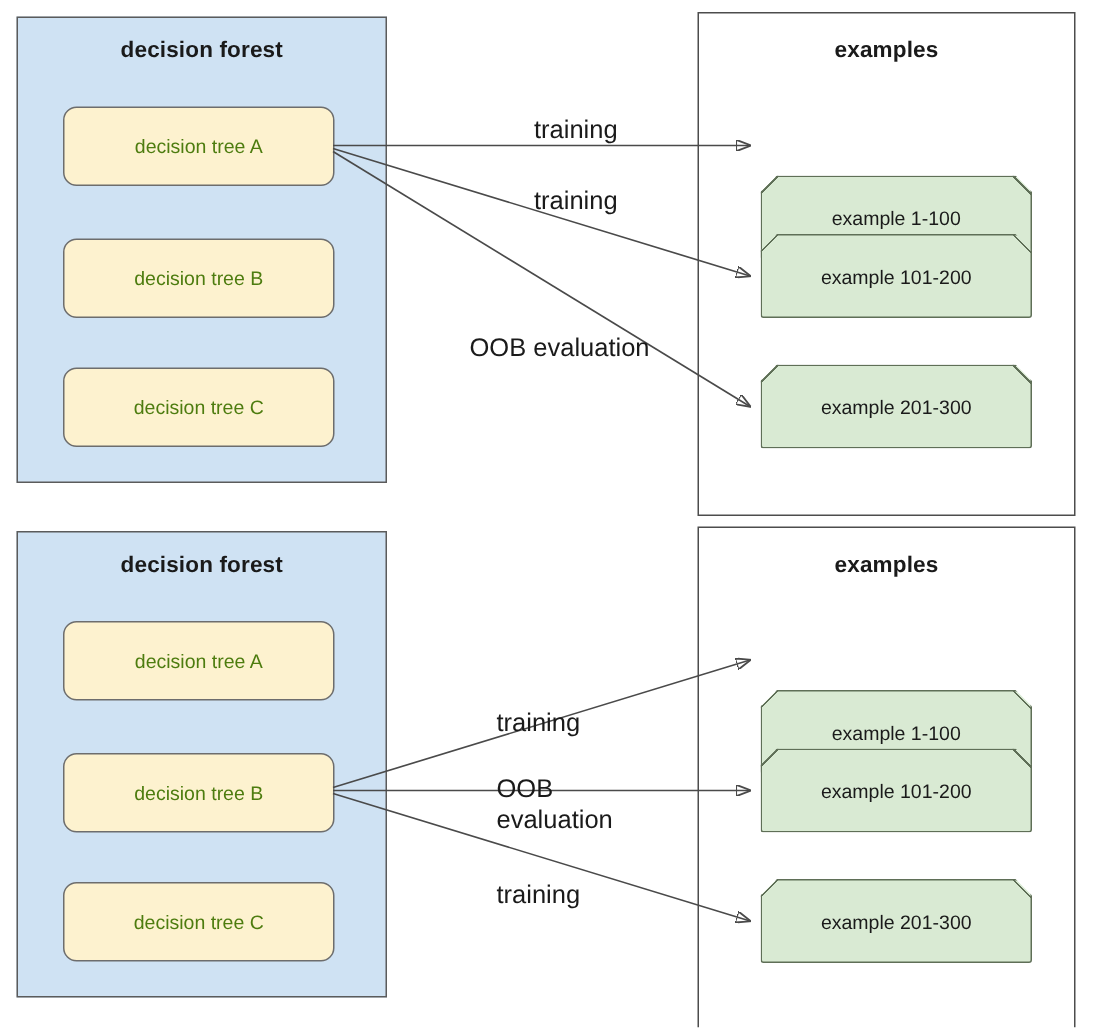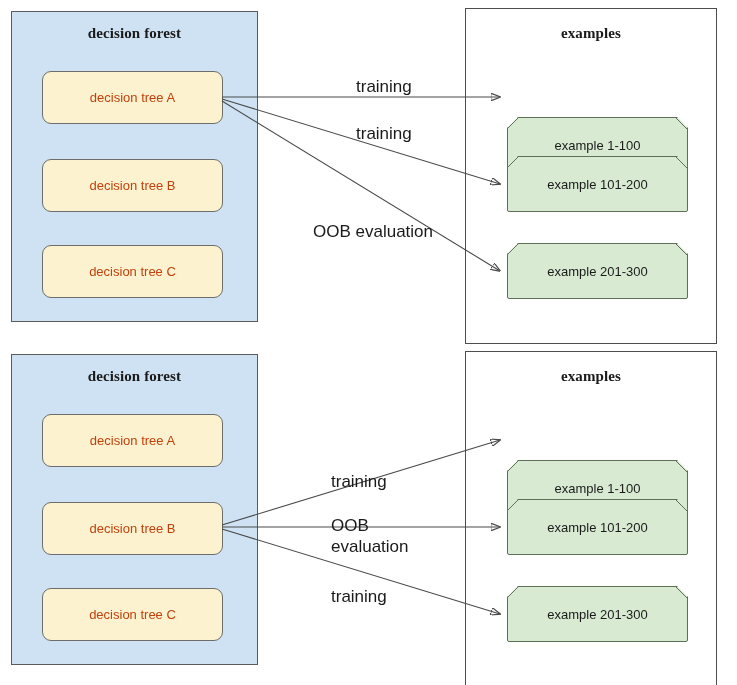--- a/index.html
+++ b/index.html
@@ -52,40 +52,39 @@
   }
   .container-title {
     position: absolute;
     left: 0;
     right: 0;
     text-align: center;
     font-size: 15px;
     font-weight: bold;
     color: #1a1a1a;
     letter-spacing: 0.1px;
-    font-family: Liberation Serif, serif;
   }
   .forest-box .container-title { top: 13px; }
   .examples-box .container-title { top: 16px; }
 
   
   .tree-node {
     position: absolute;
     left: 30px;
     width: 181px;
     height: 53px;
     background: #fdf2cf;
     border: 1px solid #6d6d6d;
     border-radius: 9px;
     box-sizing: border-box;
     display: flex;
     align-items: center;
     justify-content: center;
     font-size: 13px;
-    color: #c2410c;
+    color: #4d7c0f;
   }
   .tree-a { top: 59px; }
   .tree-b { top: 147px; }
   .tree-c { top: 233px; }
 
   
   .example-node {
     position: absolute;
     left: 41px;
     width: 181px;

